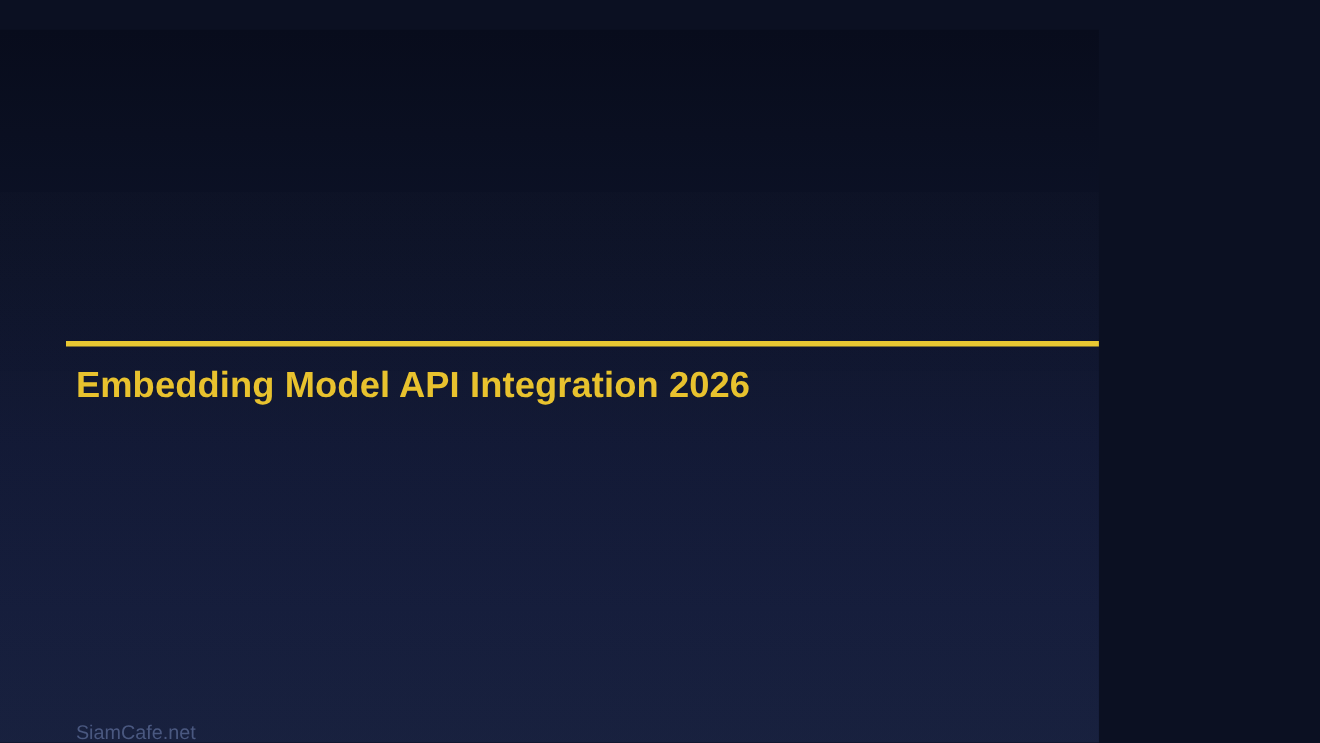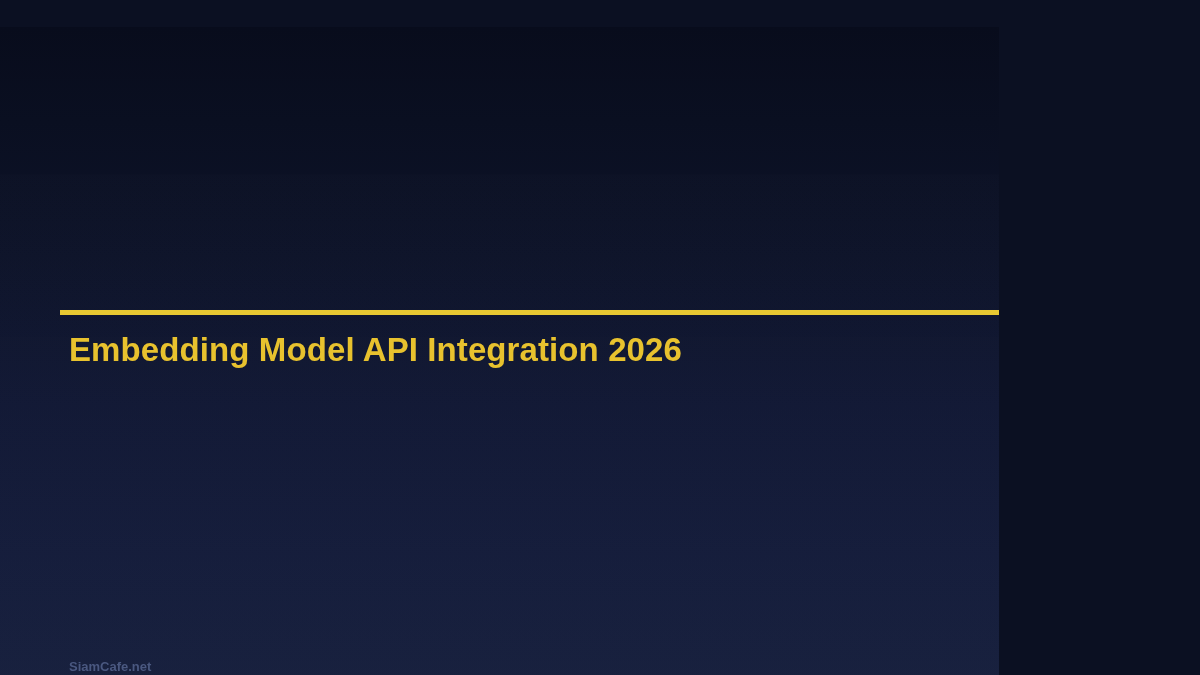--- a/index.html
+++ b/index.html
@@ -87,23 +87,23 @@
 
   
   .footer {
     position: absolute;
     left: 69px;
     top: 630px;
     z-index: 2;
   }
 
   .footer-brand {
-    font-size: 13px;
+    font-size: 18px;
     line-height: 1;
-    font-weight: bold;
+    font-weight: normal;
     color: #4a5880;
     white-space: nowrap;
   }
 </style>
 </head>
 <body>
 
 <div class="slide">
 
   <div class="title-block">

